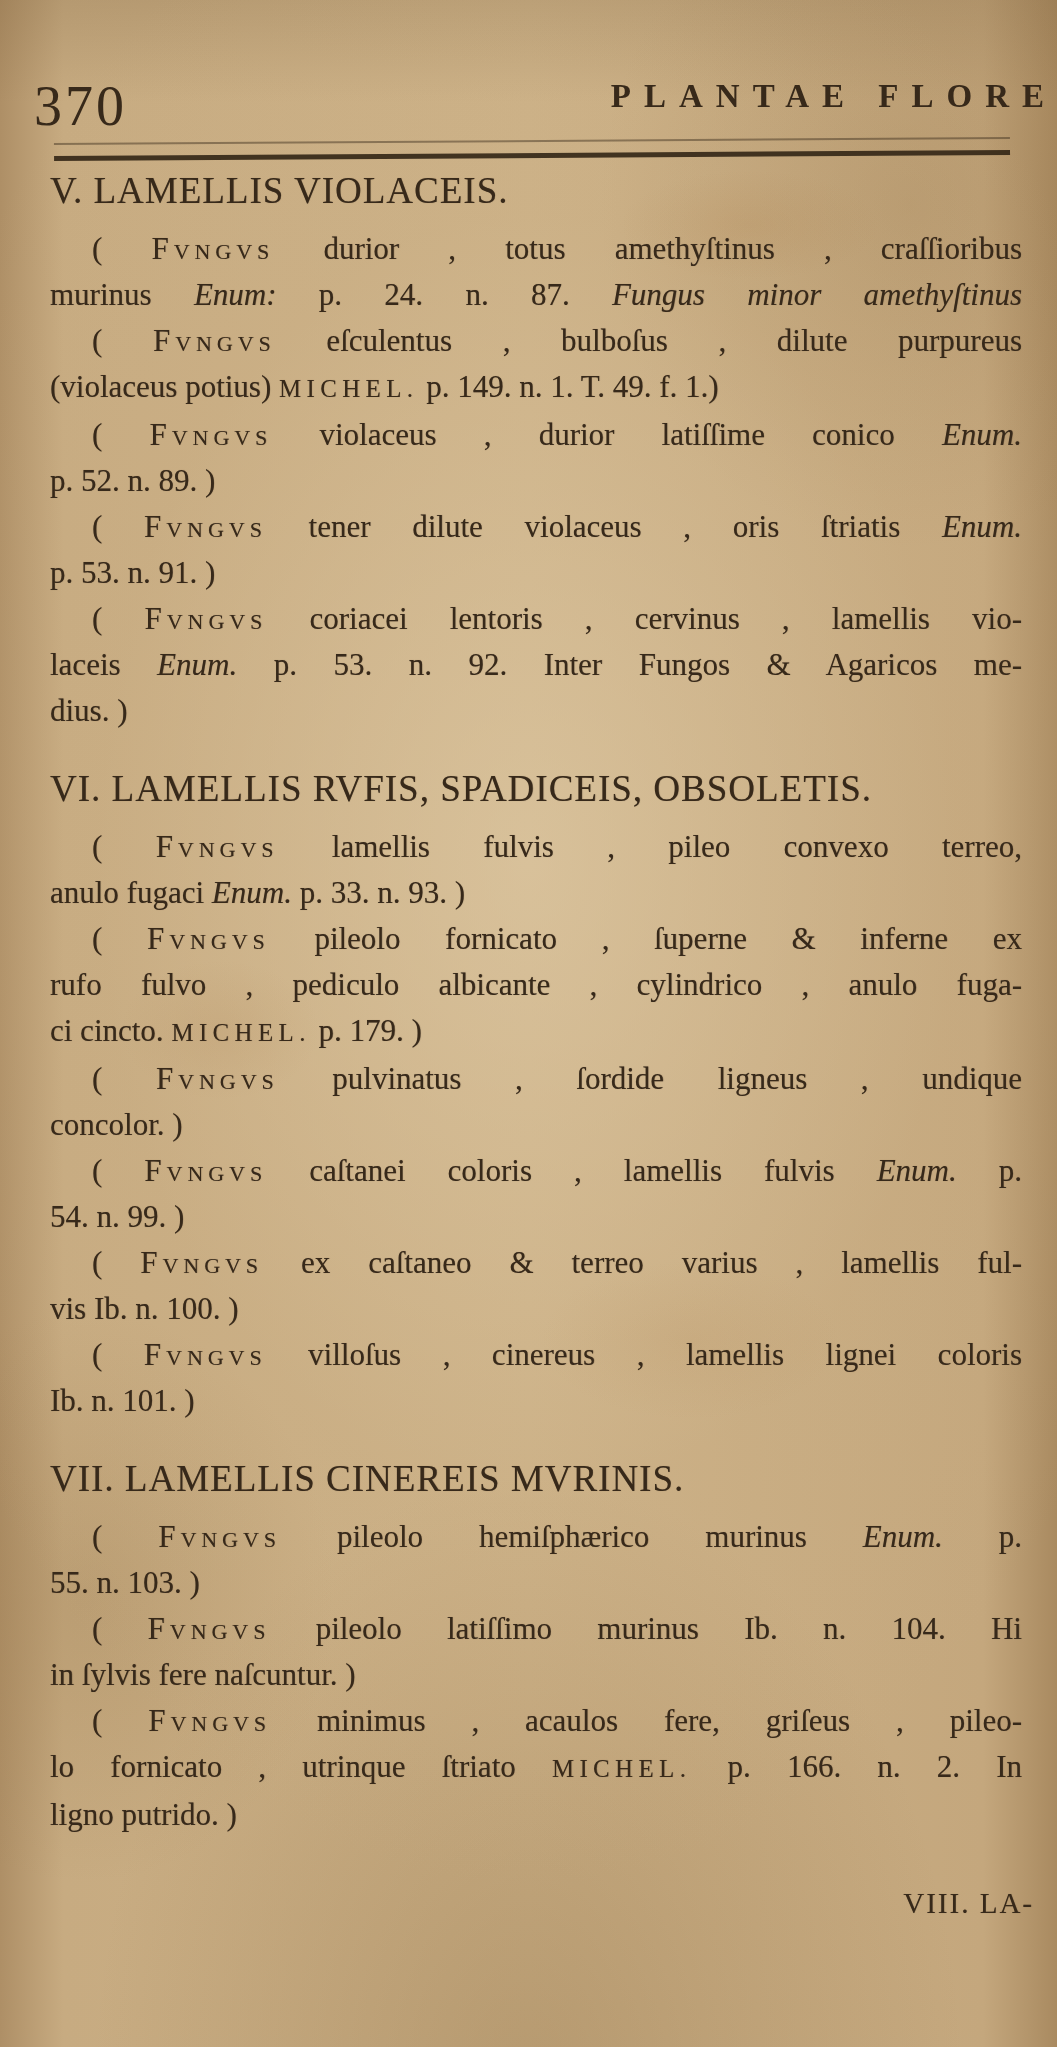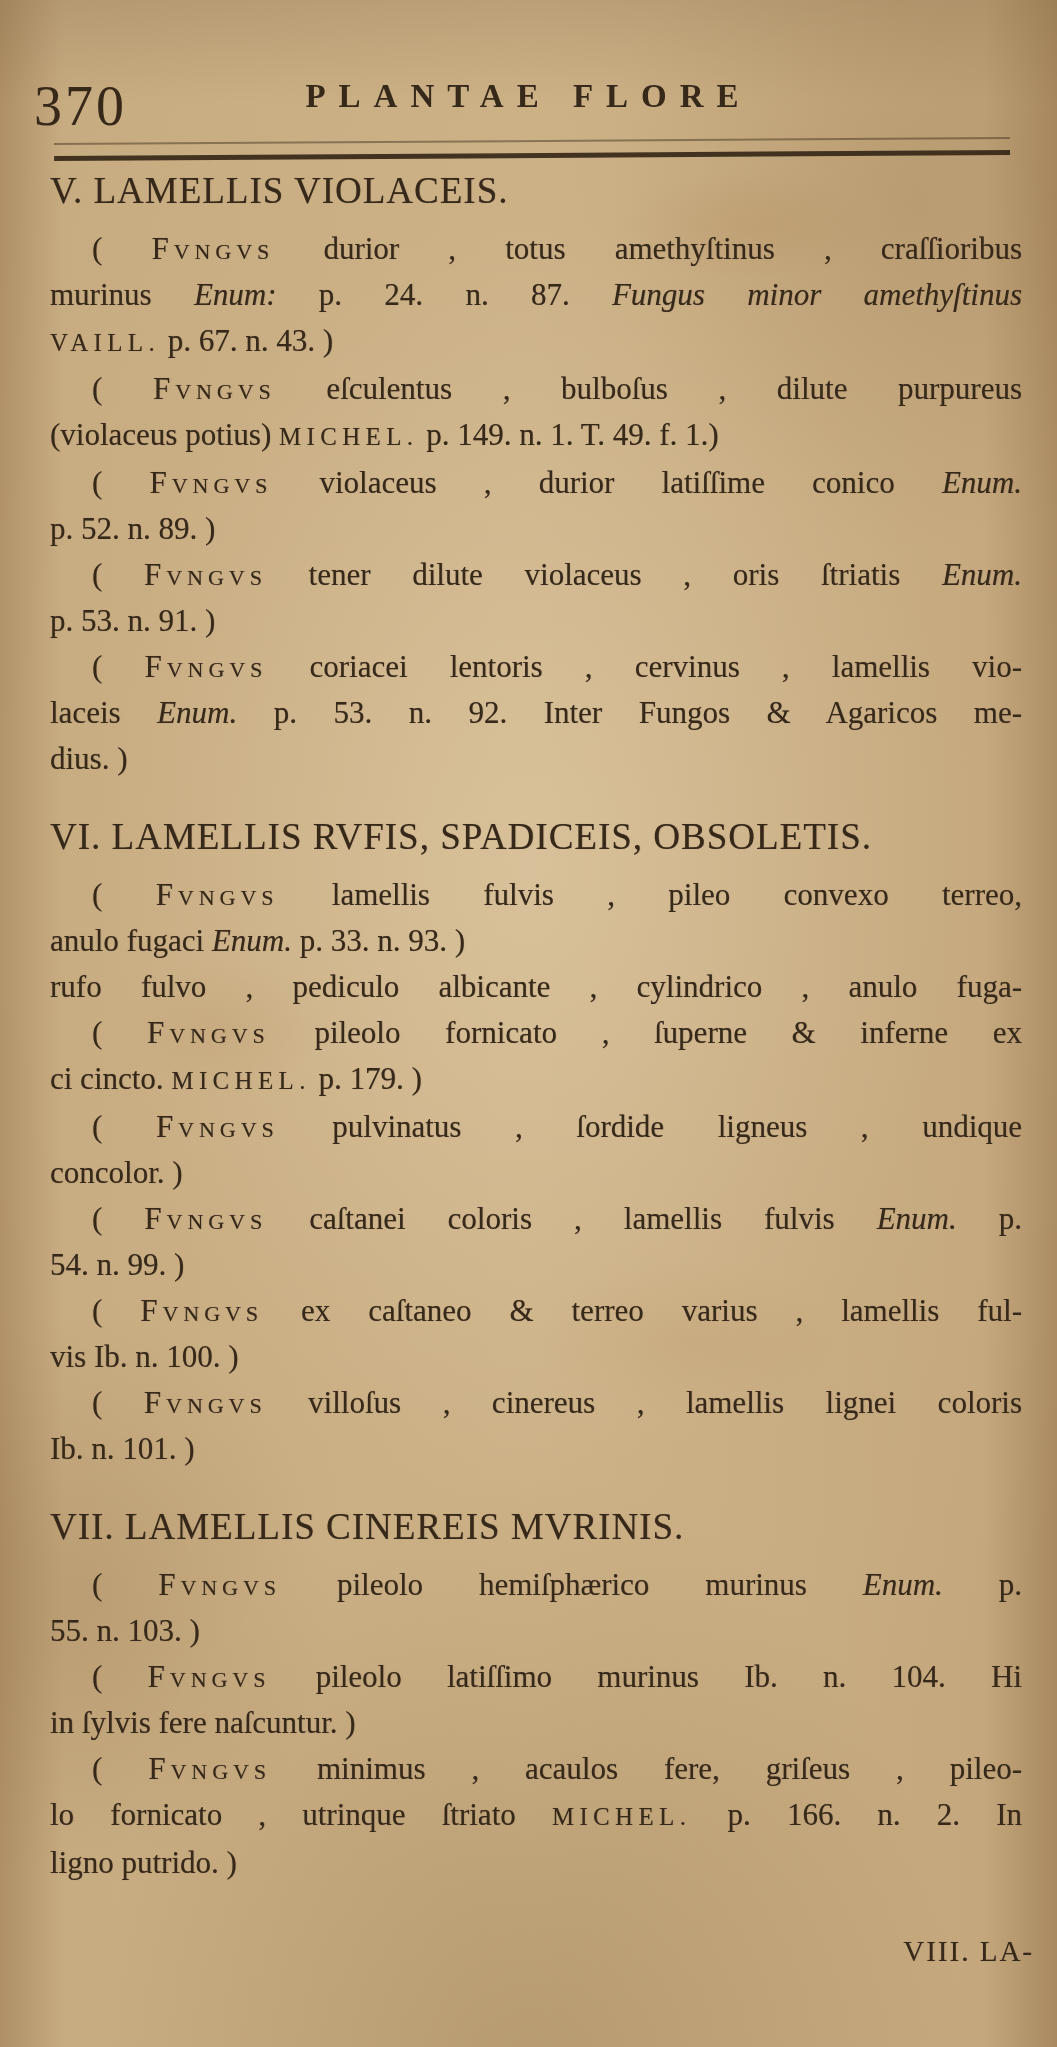--- a/index.html
+++ b/index.html
@@ -23,21 +23,21 @@
   .stain.s1 { left:620px; top:170px; width:260px; height:110px; background:radial-gradient(closest-side, rgba(173,128,77,.18), rgba(0,0,0,0)); }
   .stain.s2 { left:120px; top:960px;  width:200px; height:140px; background:radial-gradient(closest-side, rgba(170,128,80,.15), rgba(0,0,0,0)); }
   .stain.s3 { left:540px; top:1260px; width:300px; height:160px; background:radial-gradient(closest-side, rgba(176,134,84,.14), rgba(0,0,0,0)); }
 
   .page-number {
     position:absolute; top:74px; left:34px;
     font-size:56px; letter-spacing:3px;
   }
   .running-title {
     position:absolute; top:78px; left:0; width:100%; box-sizing:border-box;
-    text-align:center;
+    text-align:right;
     font-size:33px; font-weight:700; letter-spacing:13px; white-space:nowrap;
   }
   .rule {
     position:absolute; top:140px; left:54px; width:956px; height:11px;
     border-top:2px solid rgba(55,41,26,.45);
     border-bottom:5px solid rgba(51,38,22,.9);
     transform:rotate(-0.35deg);
   }
   .text-block {
     position:absolute; top:163px; left:50px; width:972px;
@@ -72,21 +72,20 @@
   <div class="page-number">370</div>
   <div class="running-title">PLANTAE FLORE</div>
   <div class="rule"></div>
 
   <div class="text-block">
     <div id="sections">
         <div class="section-heading first">V. LAMELLIS VIOLACEIS.</div>
         <div class="para">
           <div class="line first"><span>( </span><span class="sc">Fvngvs</span><span> durior , totus amethyſtinus , craſſioribus</span></div>
           <div class="line"><span>murinus </span><span class="i">Enum:</span><span> p. 24. n. 87. </span><span class="i">Fungus minor amethyſtinus</span></div>
-          <div class="line last"><span class="caps">VAILL.</span><span> p. 67. n. 43. )</span></div>
         </div>
         <div class="para">
           <div class="line first"><span>( </span><span class="sc">Fvngvs</span><span> eſculentus , bulboſus , dilute purpureus</span></div>
           <div class="line last"><span>(violaceus potius) </span><span class="caps">MICHEL.</span><span> p. 149. n. 1. T. 49. f. 1.)</span></div>
         </div>
         <div class="para">
           <div class="line first"><span>( </span><span class="sc">Fvngvs</span><span> violaceus , durior latiſſime conico </span><span class="i">Enum.</span></div>
           <div class="line last"><span>p. 52. n. 89. )</span></div>
         </div>
         <div class="para">
@@ -97,22 +96,22 @@
           <div class="line first"><span>( </span><span class="sc">Fvngvs</span><span> coriacei lentoris , cervinus , lamellis vio-</span></div>
           <div class="line"><span>laceis </span><span class="i">Enum.</span><span> p. 53. n. 92. Inter Fungos &amp; Agaricos me-</span></div>
           <div class="line last"><span>dius. )</span></div>
         </div>
         <div class="section-heading">VI. LAMELLIS RVFIS, SPADICEIS, OBSOLETIS.</div>
         <div class="para">
           <div class="line first"><span>( </span><span class="sc">Fvngvs</span><span> lamellis fulvis , pileo convexo terreo,</span></div>
           <div class="line last"><span>anulo fugaci </span><span class="i">Enum.</span><span> p. 33. n. 93. )</span></div>
         </div>
         <div class="para">
+          <div class="line first"><span>( </span><span class="sc">Fvngvs</span><span> pileolo fornicato , ſuperne &amp; inferne ex</span></div>
           <div class="line"><span>rufo fulvo , pediculo albicante , cylindrico , anulo fuga-</span></div>
-          <div class="line first"><span>( </span><span class="sc">Fvngvs</span><span> pileolo fornicato , ſuperne &amp; inferne ex</span></div>
           <div class="line last"><span>ci cincto. </span><span class="caps">MICHEL.</span><span> p. 179. )</span></div>
         </div>
         <div class="para">
           <div class="line first"><span>( </span><span class="sc">Fvngvs</span><span> pulvinatus , ſordide ligneus , undique</span></div>
           <div class="line last"><span>concolor. )</span></div>
         </div>
         <div class="para">
           <div class="line first"><span>( </span><span class="sc">Fvngvs</span><span> caſtanei coloris , lamellis fulvis </span><span class="i">Enum.</span><span> p.</span></div>
           <div class="line last"><span>54. n. 99. )</span></div>
         </div>

